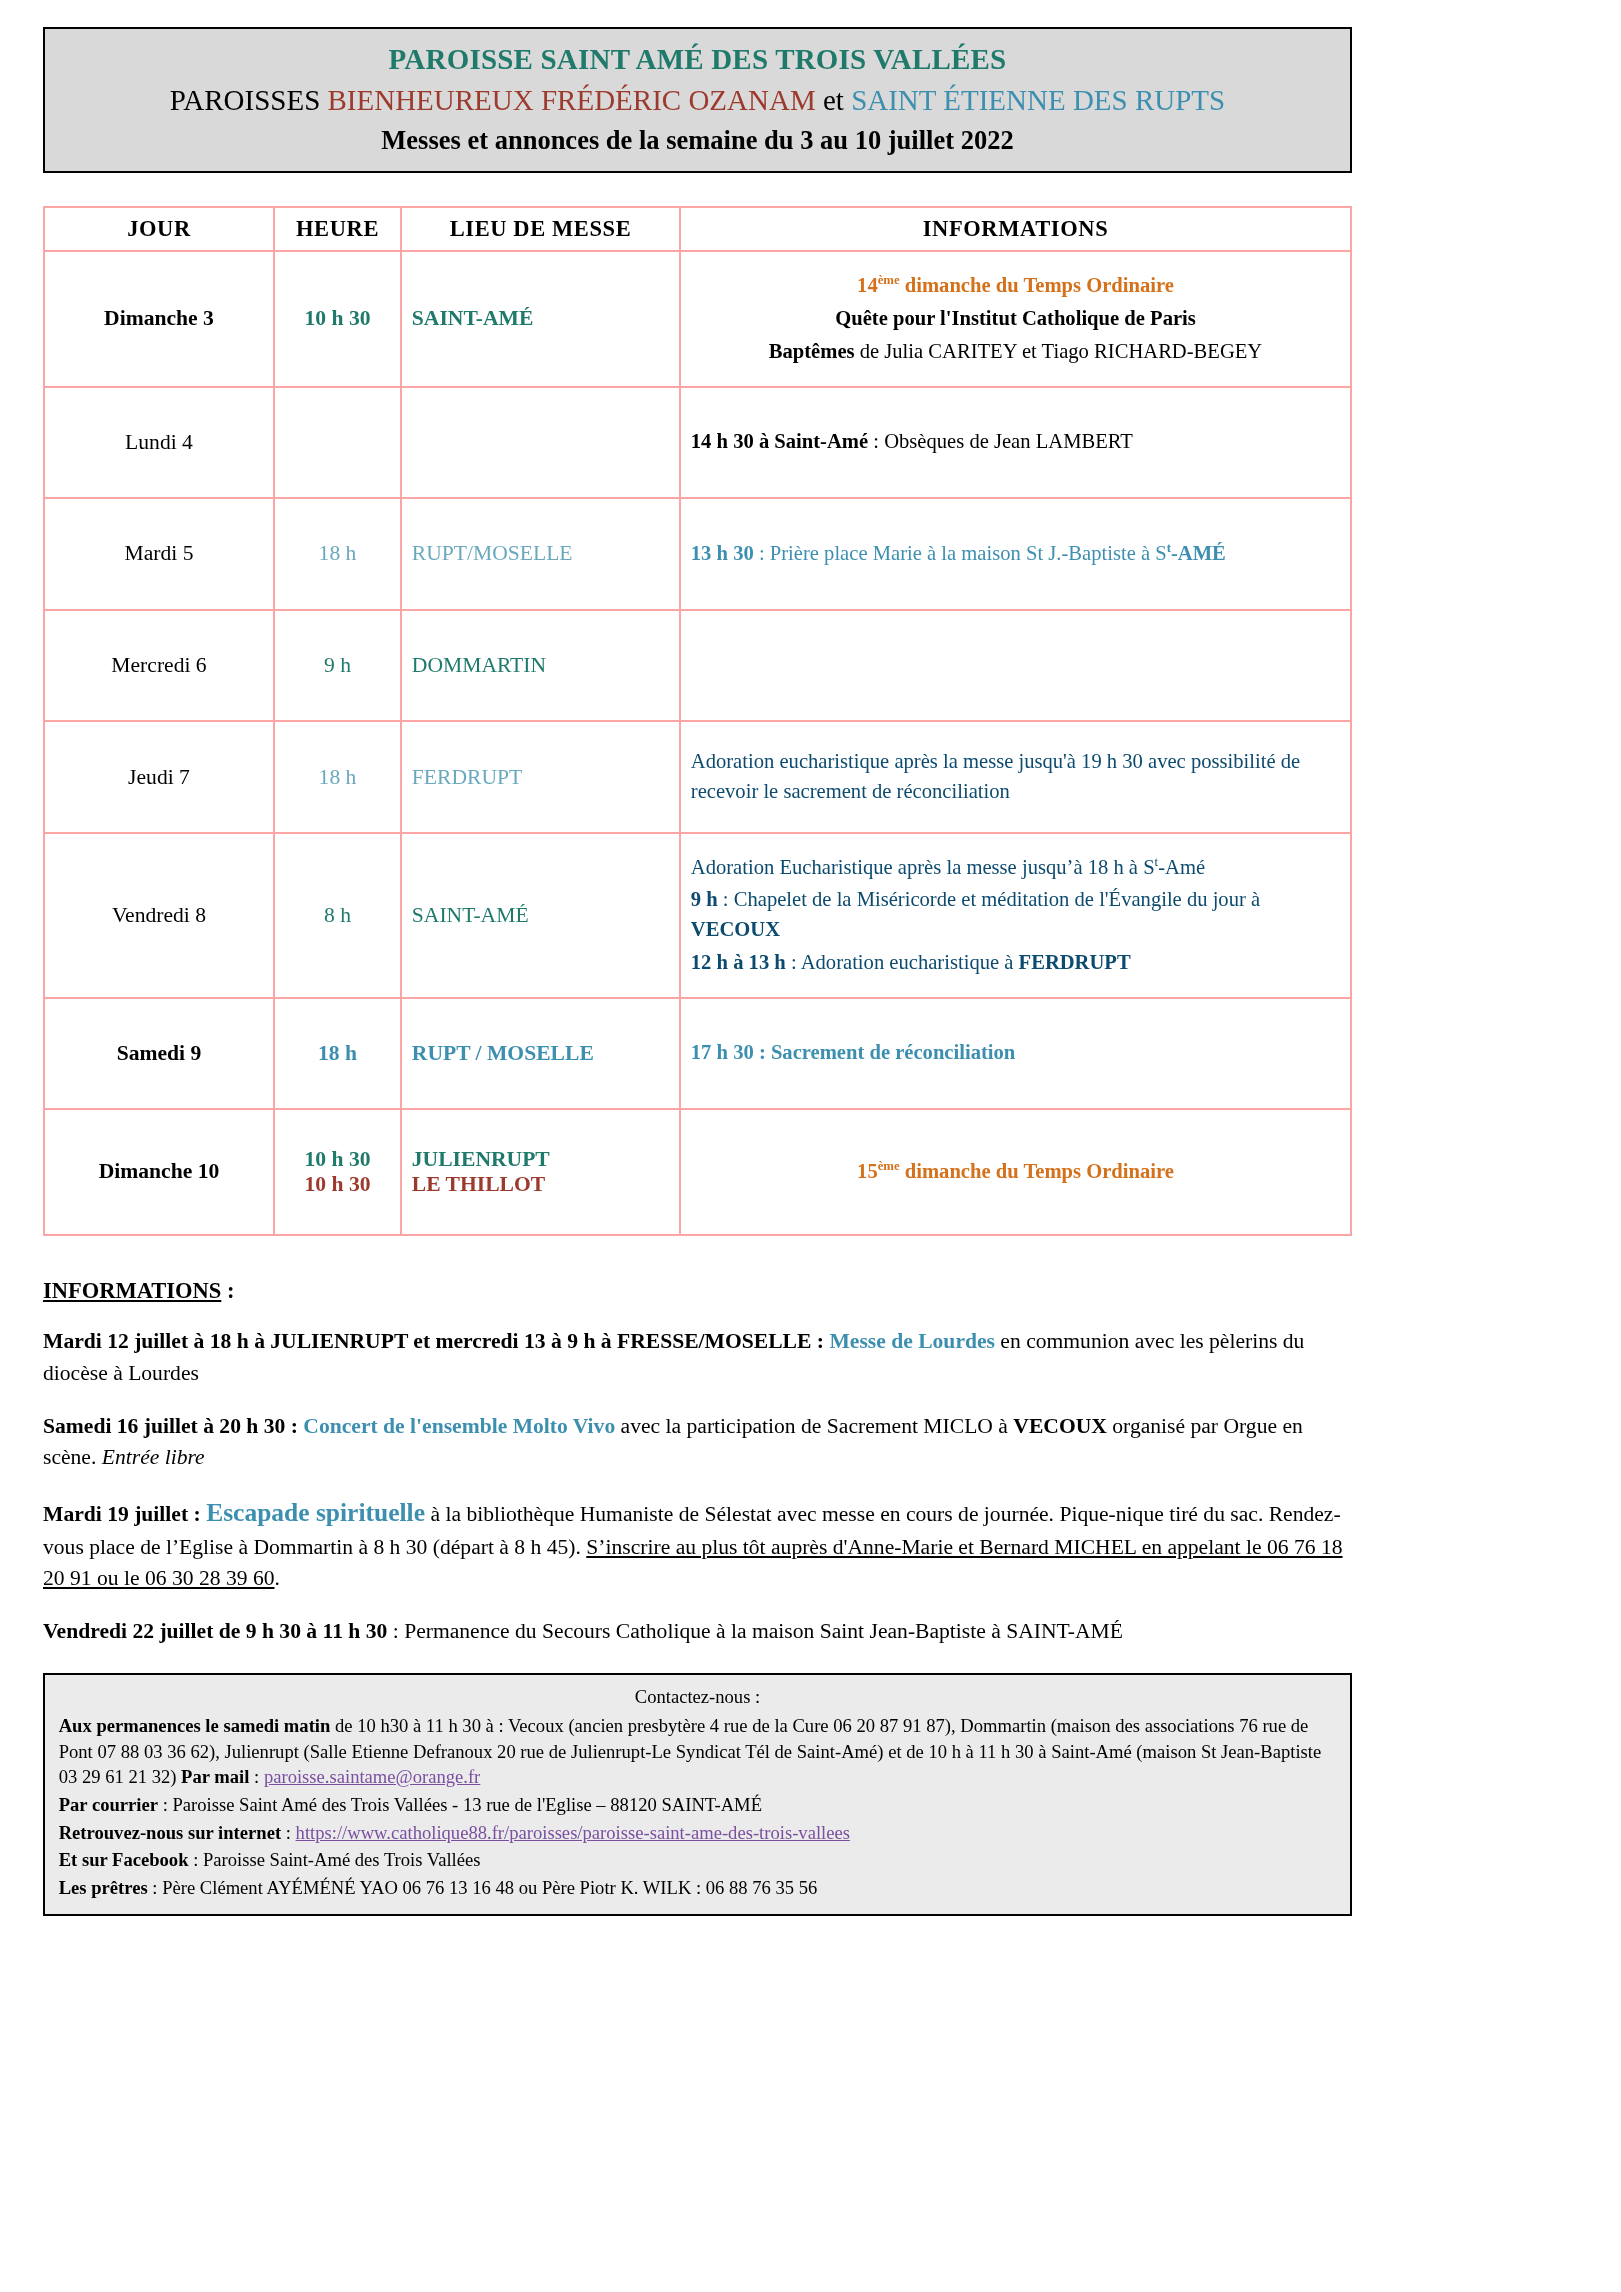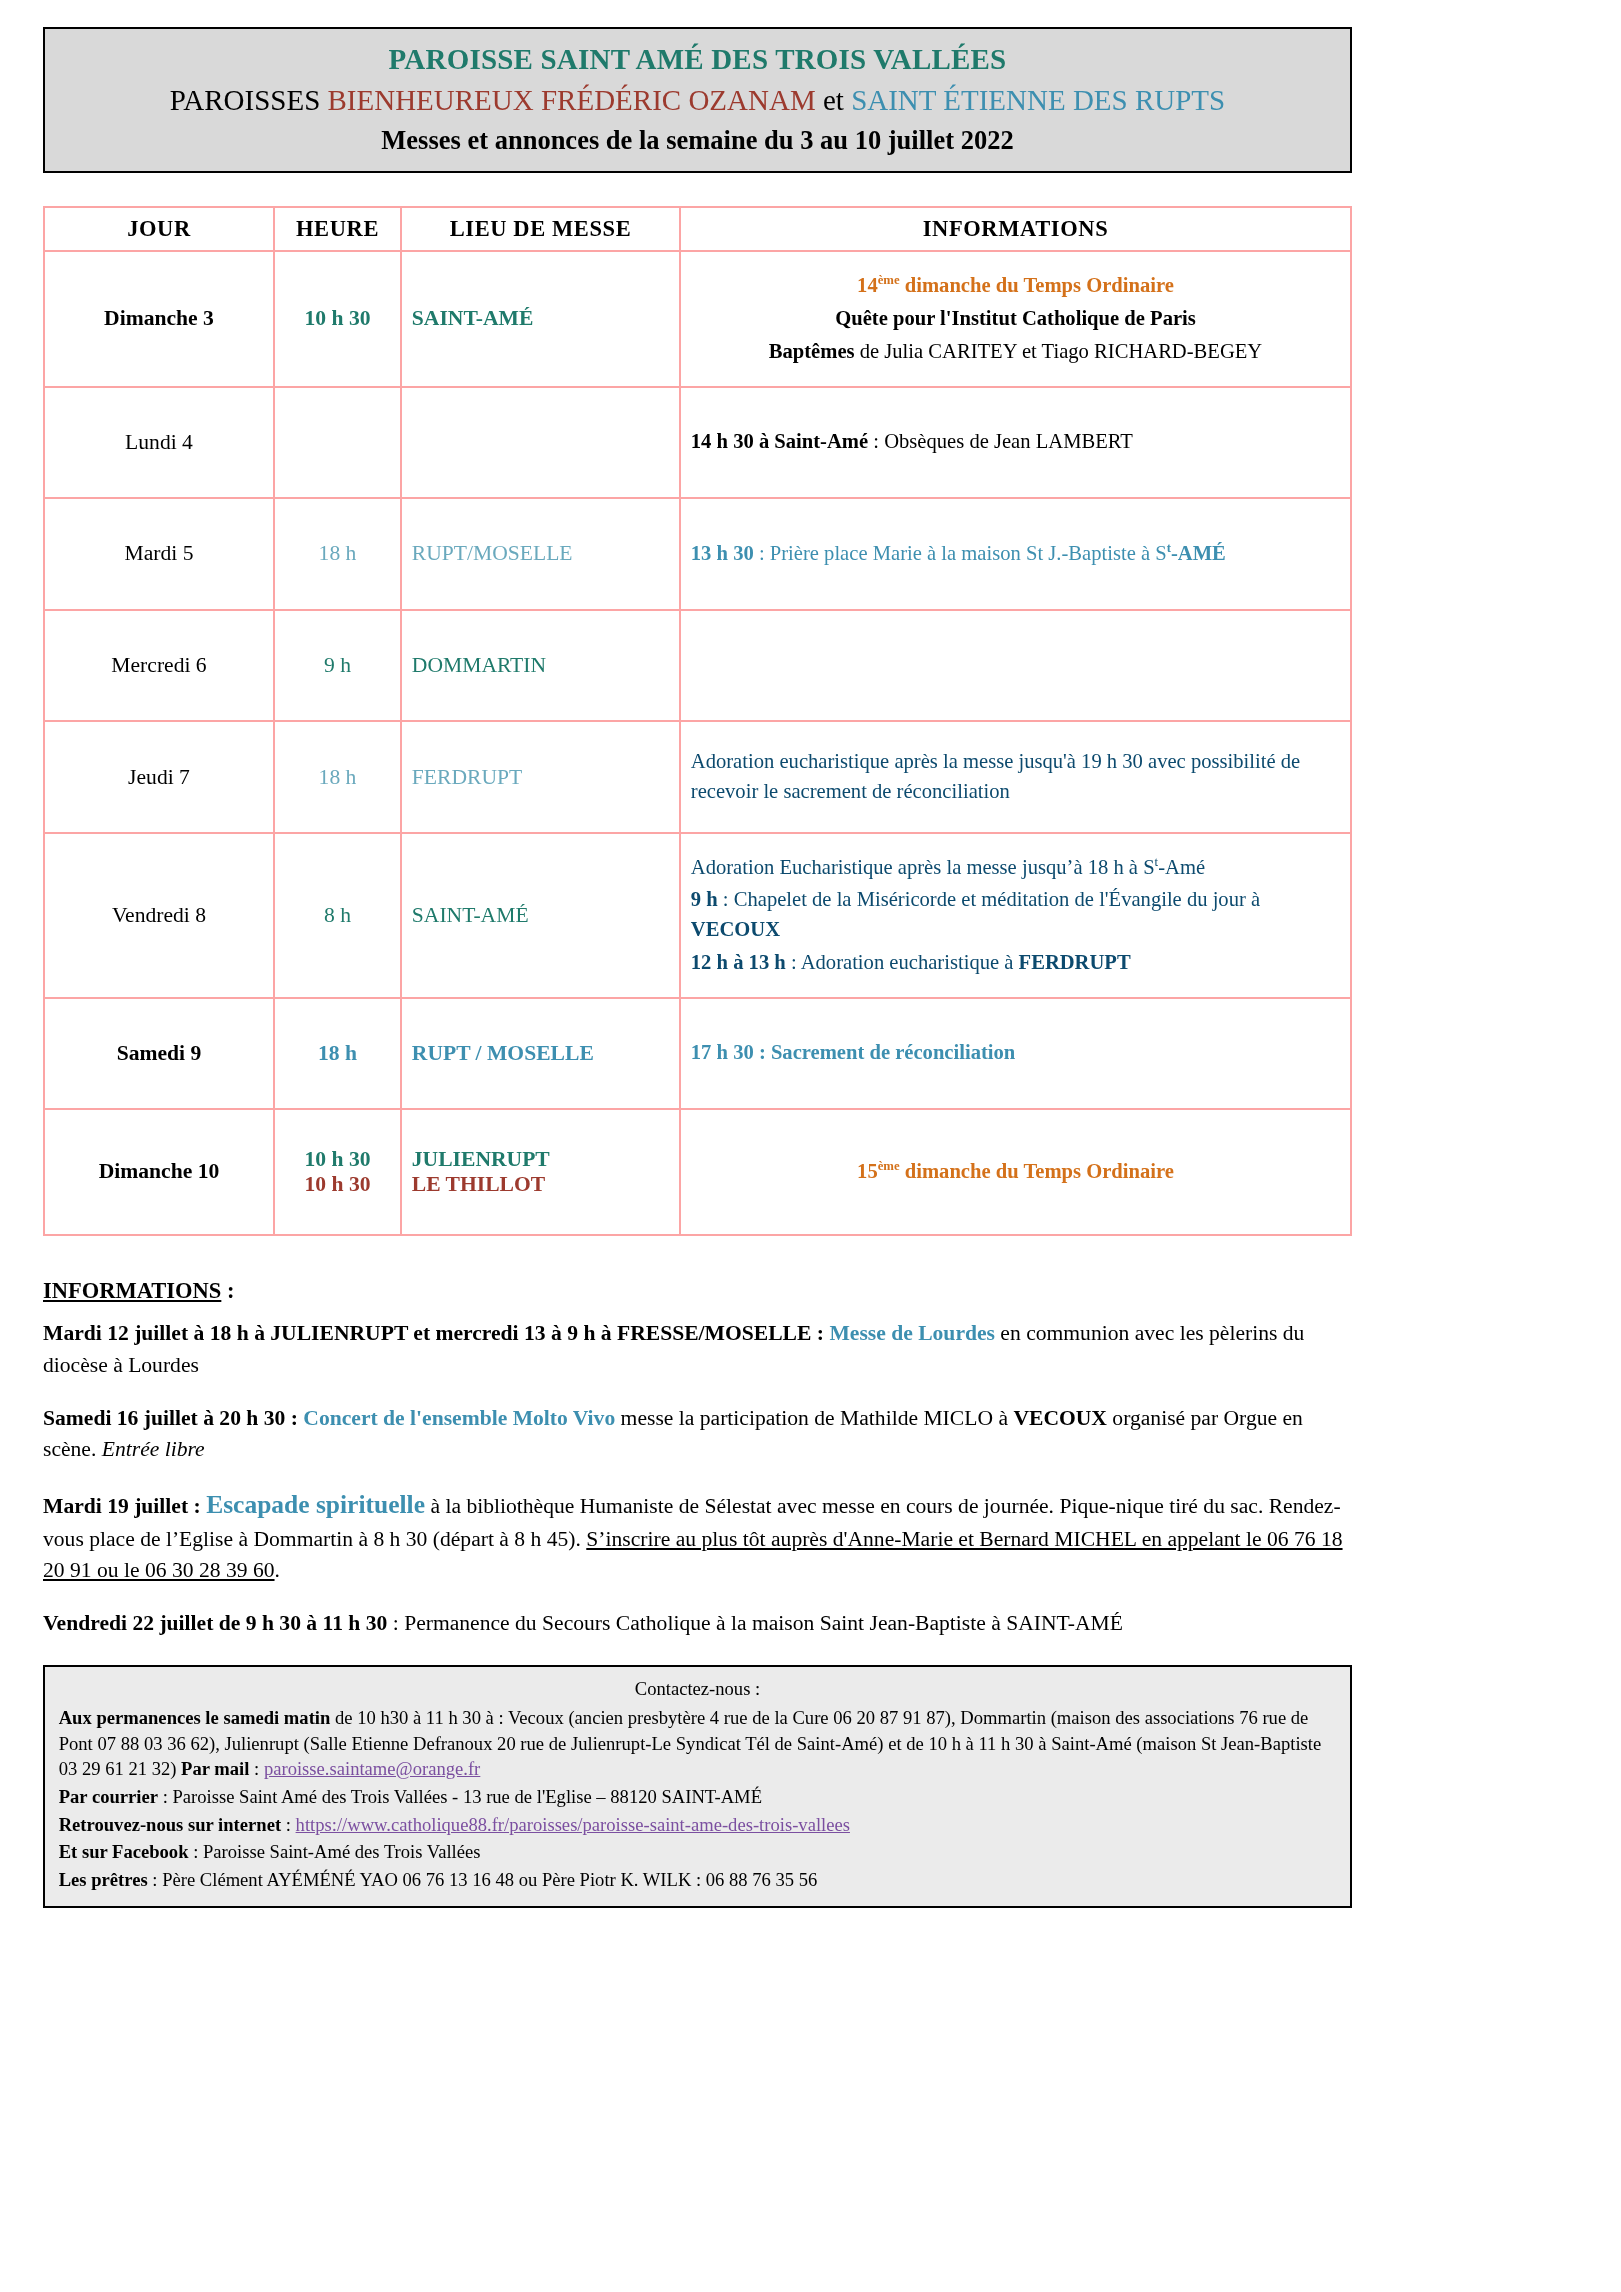--- a/index.html
+++ b/index.html
@@ -106,21 +106,21 @@
 
   
   .info-section {
     margin-top: 39px;
     font-size: 21.6px;
     line-height: 1.45;
   }
   .info-title {
     font-weight: bold;
     font-size: 22.5px;
-    margin-bottom: 11px;
+    margin-bottom: 19px;
   }
   .info-title u { text-decoration: underline; }
   .info-para {
     margin-bottom: 21.6px;
     text-align: left;
   }
   .u { text-decoration: underline; }
   .ital { font-style: italic; }
   .big-teal {
     color: #3d8fb0;
@@ -264,21 +264,21 @@
   <div class="info-section">
     <div class="info-title">
       <u>INFORMATIONS</u><span> :</span>
     </div>
 
     <div class="info-para">
       <span class="bold">Mardi 12 juillet à 18 h à JULIENRUPT et mercredi 13 à 9 h à FRESSE/MOSELLE</span><span class="bold"> : </span><span class="teal bold">Messe de Lourdes</span><span> en communion avec les pèlerins du diocèse à Lourdes</span>
     </div>
 
     <div class="info-para">
-      <span class="bold">Samedi 16 juillet à 20 h 30</span><span class="bold"> : </span><span class="teal bold">Concert de l'ensemble Molto Vivo</span><span> messe la participation de Mathilde MICLO à </span><span class="bold">VECOUX</span><span> organisé par Orgue en scène. </span><span class="ital">Entrée libre</span>
+      <span class="bold">Samedi 16 juillet à 20 h 30</span><span class="bold"> : </span><span class="teal bold">Concert de l'ensemble Molto Vivo</span><span> avec la participation de Sacrement MICLO à </span><span class="bold">VECOUX</span><span> organisé par Orgue en scène. </span><span class="ital">Entrée libre</span>
     </div>
 
     <div class="info-para">
       <span class="bold">Mardi 19 juillet : </span><span class="big-teal">Escapade spirituelle</span><span> à la bibliothèque Humaniste de Sélestat avec messe en cours de journée. Pique-nique tiré du sac. Rendez-vous place de l’Eglise à Dommartin à 8 h 30 (départ à 8 h 45). </span><span class="u">S’inscrire au plus tôt auprès d'Anne-Marie et Bernard MICHEL en appelant le 06 76 18 20 91 ou le 06 30 28 39 60</span><span>.</span>
     </div>
 
     <div class="info-para">
       <span class="bold">Vendredi 22 juillet de 9 h 30 à 11 h 30</span><span> : Permanence du Secours Catholique à la maison Saint Jean-Baptiste à SAINT-AMÉ</span>
     </div>
   </div>

